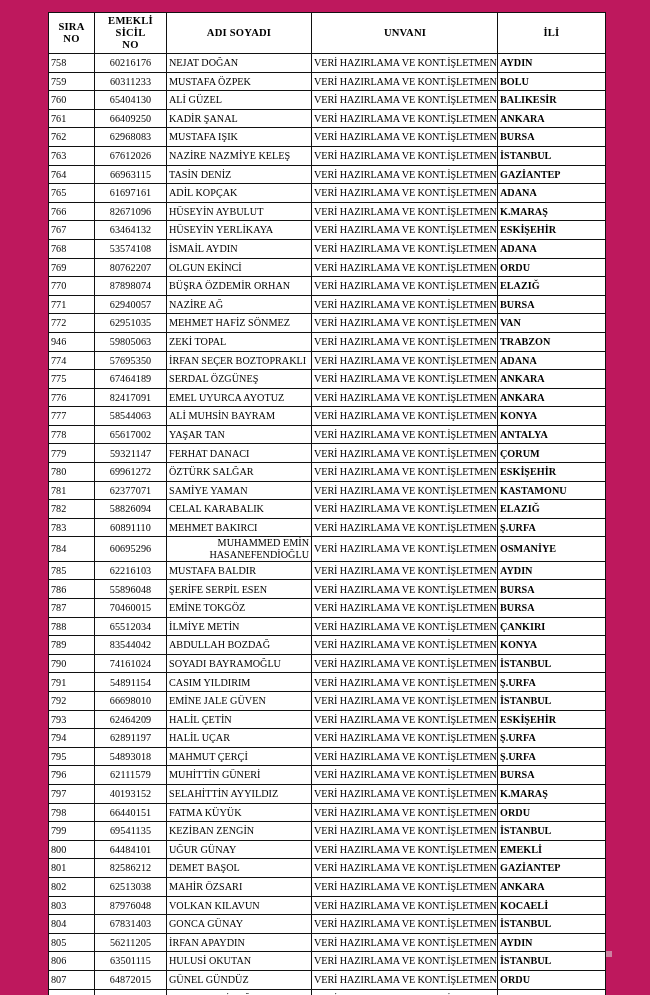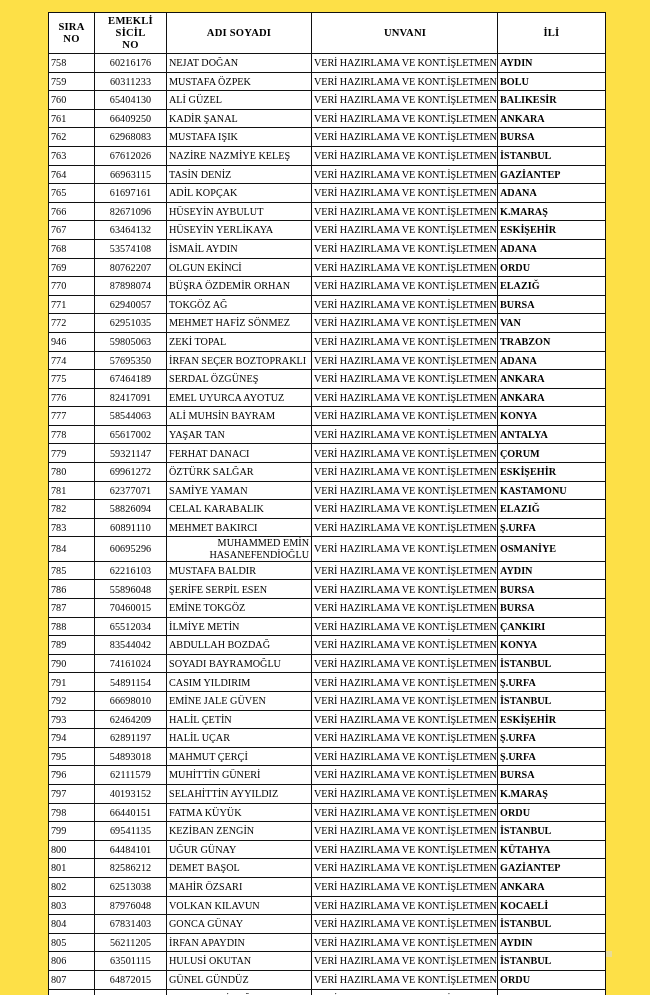--- a/index.html
+++ b/index.html
@@ -14,21 +14,21 @@
     color: #000000;
     position: relative;
     overflow: hidden;
   }
   #page {
     position: absolute;
     left: 0;
     top: 0;
     width: 650px;
     height: 995px;
-    background: #fde047;
+    background: #be185d;
   }
   #table-wrap {
     position: absolute;
     left: 48px;
     top: 12px;
     width: 557px;
   }
   table.roster {
     border-collapse: collapse;
     width: 557px;
@@ -210,21 +210,21 @@
           <tr>
             <td class="sira">770</td>
             <td class="sicil">87898074</td>
             <td class="ad">BÜŞRA ÖZDEMİR ORHAN</td>
             <td class="unvan">VERİ HAZIRLAMA VE KONT.İŞLETMENİ</td>
             <td class="il">ELAZIĞ</td>
           </tr>
           <tr>
             <td class="sira">771</td>
             <td class="sicil">62940057</td>
-            <td class="ad">TOKGÖZ AĞ</td>
+            <td class="ad">NAZİRE AĞ</td>
             <td class="unvan">VERİ HAZIRLAMA VE KONT.İŞLETMENİ</td>
             <td class="il">BURSA</td>
           </tr>
           <tr>
             <td class="sira">772</td>
             <td class="sicil">62951035</td>
             <td class="ad">MEHMET HAFİZ SÖNMEZ</td>
             <td class="unvan">VERİ HAZIRLAMA VE KONT.İŞLETMENİ</td>
             <td class="il">VAN</td>
           </tr>
@@ -415,21 +415,21 @@
             <td class="sicil">69541135</td>
             <td class="ad">KEZİBAN ZENGİN</td>
             <td class="unvan">VERİ HAZIRLAMA VE KONT.İŞLETMENİ</td>
             <td class="il">İSTANBUL</td>
           </tr>
           <tr>
             <td class="sira">800</td>
             <td class="sicil">64484101</td>
             <td class="ad">UĞUR GÜNAY</td>
             <td class="unvan">VERİ HAZIRLAMA VE KONT.İŞLETMENİ</td>
-            <td class="il">KÜTAHYA</td>
+            <td class="il">EMEKLİ</td>
           </tr>
           <tr>
             <td class="sira">801</td>
             <td class="sicil">82586212</td>
             <td class="ad">DEMET BAŞOL</td>
             <td class="unvan">VERİ HAZIRLAMA VE KONT.İŞLETMENİ</td>
             <td class="il">GAZİANTEP</td>
           </tr>
           <tr>
             <td class="sira">802</td>

